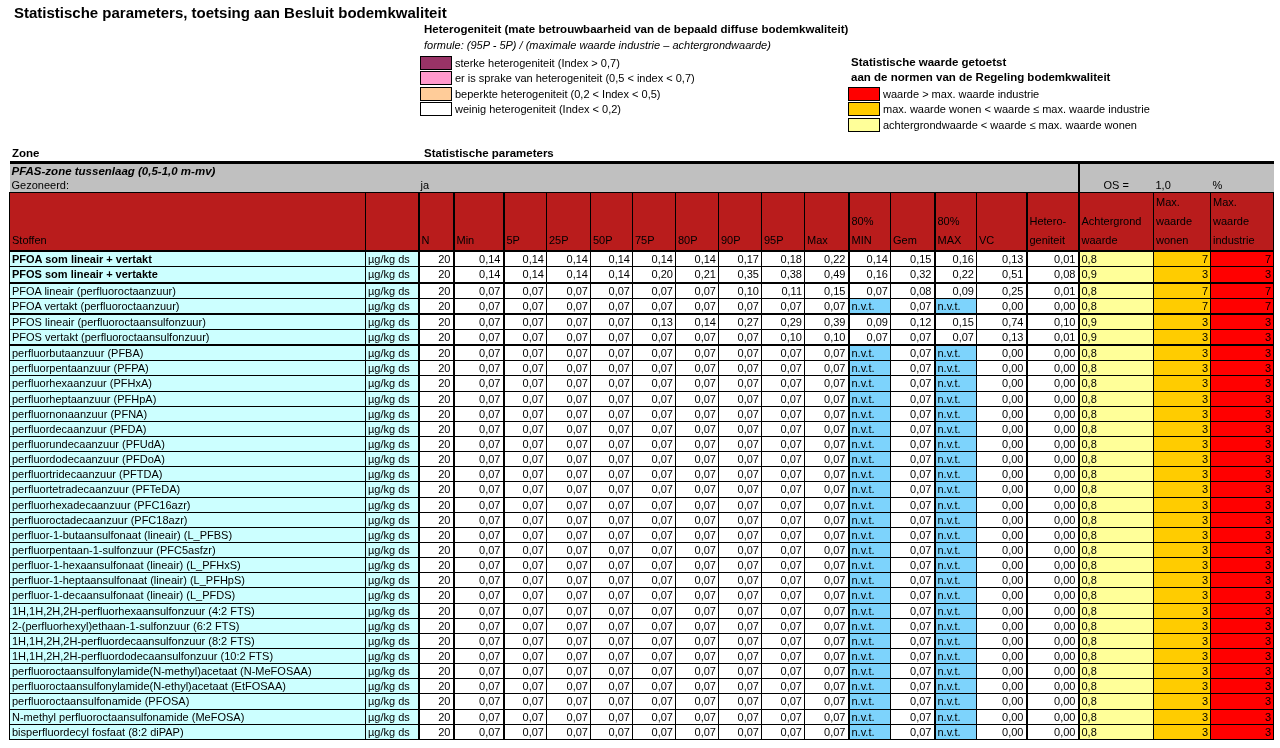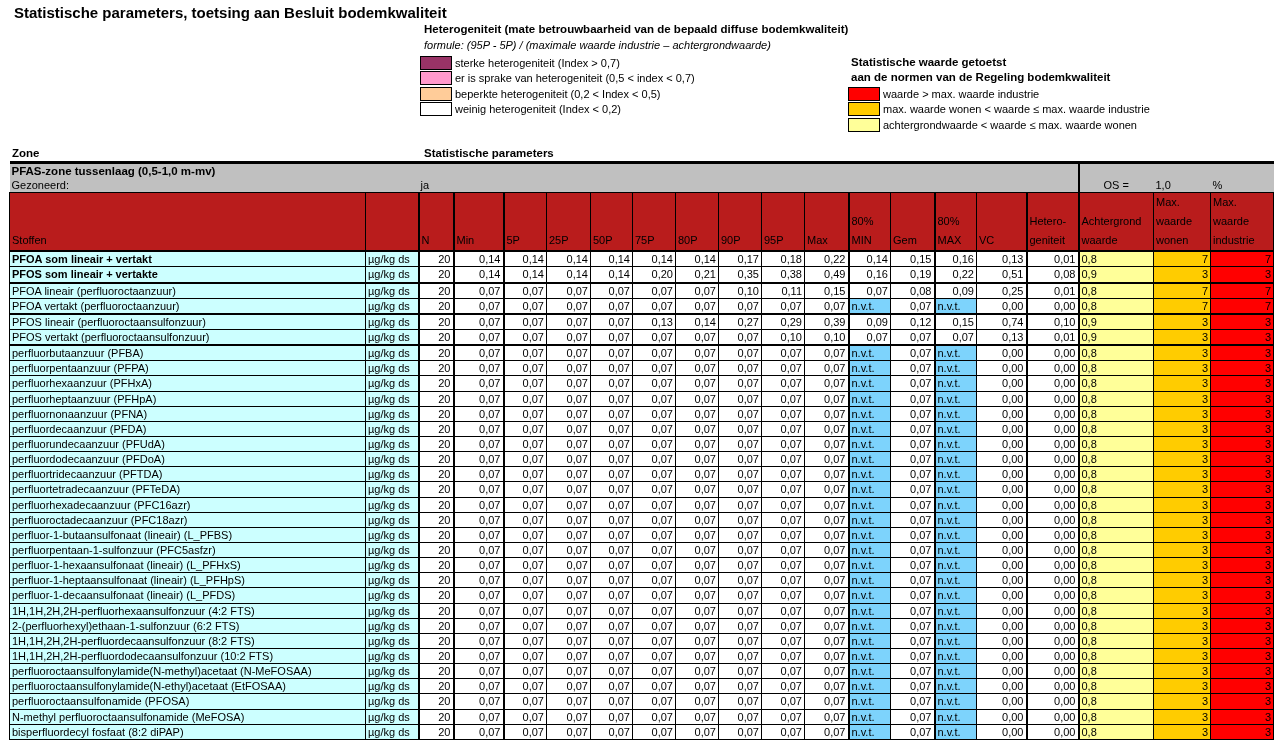--- a/index.html
+++ b/index.html
@@ -17,21 +17,21 @@
   .s-legend { left:848px; top:86px; }
   .s-title1 { left:851px; top:56px; font-size:11.5px; font-weight:bold; }
   .s-title2 { left:851px; top:71px; font-size:11.5px; font-weight:bold; }
   .zone-label { left:12px; top:147px; font-size:11.5px; font-weight:bold; }
   .stat-label { left:424px; top:147px; font-size:11.5px; font-weight:bold; }
 
   table.grid { position:absolute; left:9px; top:161px; border-collapse:collapse; table-layout:fixed; }
   table.grid td { padding:0 2px; height:14.15px; line-height:14px; font-size:11px;
                   border:1px solid #000; overflow:hidden; white-space:nowrap; }
   table.grid tr.zone td { background:#c0c0c0; border:none; }
-  table.grid tr.zone td.zname { font-weight:bold; font-size:11.5px; }
+  table.grid tr.zone td.zname { font-weight:bold; font-size:11.5px;font-style:italic; }
   table.grid tr.zone.top td { border-top:3px solid #000; }
   table.grid tr.hdr td { background:#b91c1c; vertical-align:bottom; height:46px; line-height:19px; white-space:normal;margin-top:36px; }
   td.num { text-align:right; background:#fff; }
   td.name { background:#ccffff; }
   td.unit { background:#ccffff; }
   td.bold { font-weight:bold; }
   td.bg-achter { background:#ffff99; text-align:left; }
   td.bg-wonen { background:#ffcc00; text-align:right; }
   td.bg-ind { background:#ff0000; text-align:right; }
   td.nvt { text-align:left; background:#7dd3fc; }
@@ -170,21 +170,21 @@
         <td class="num thick-r">0,14</td>
         <td class="num">0,14</td>
         <td class="num">0,14</td>
         <td class="num">0,14</td>
         <td class="num">0,20</td>
         <td class="num">0,21</td>
         <td class="num">0,35</td>
         <td class="num">0,38</td>
         <td class="num thick-r">0,49</td>
         <td class="num">0,16</td>
-        <td class="num thick-r">0,19</td>
+        <td class="num thick-r">0,32</td>
         <td class="num">0,22</td>
         <td class="num thick-r">0,51</td>
         <td class="num thick-r">0,08</td>
         <td class="bg-achter">0,9</td>
         <td class="bg-wonen">3</td>
         <td class="bg-ind">3</td>
       </tr>
       <tr class="grp-top">
         <td class="name">PFOA lineair (perfluoroctaanzuur)</td>
         <td class="unit thick-r">µg/kg ds</td>

